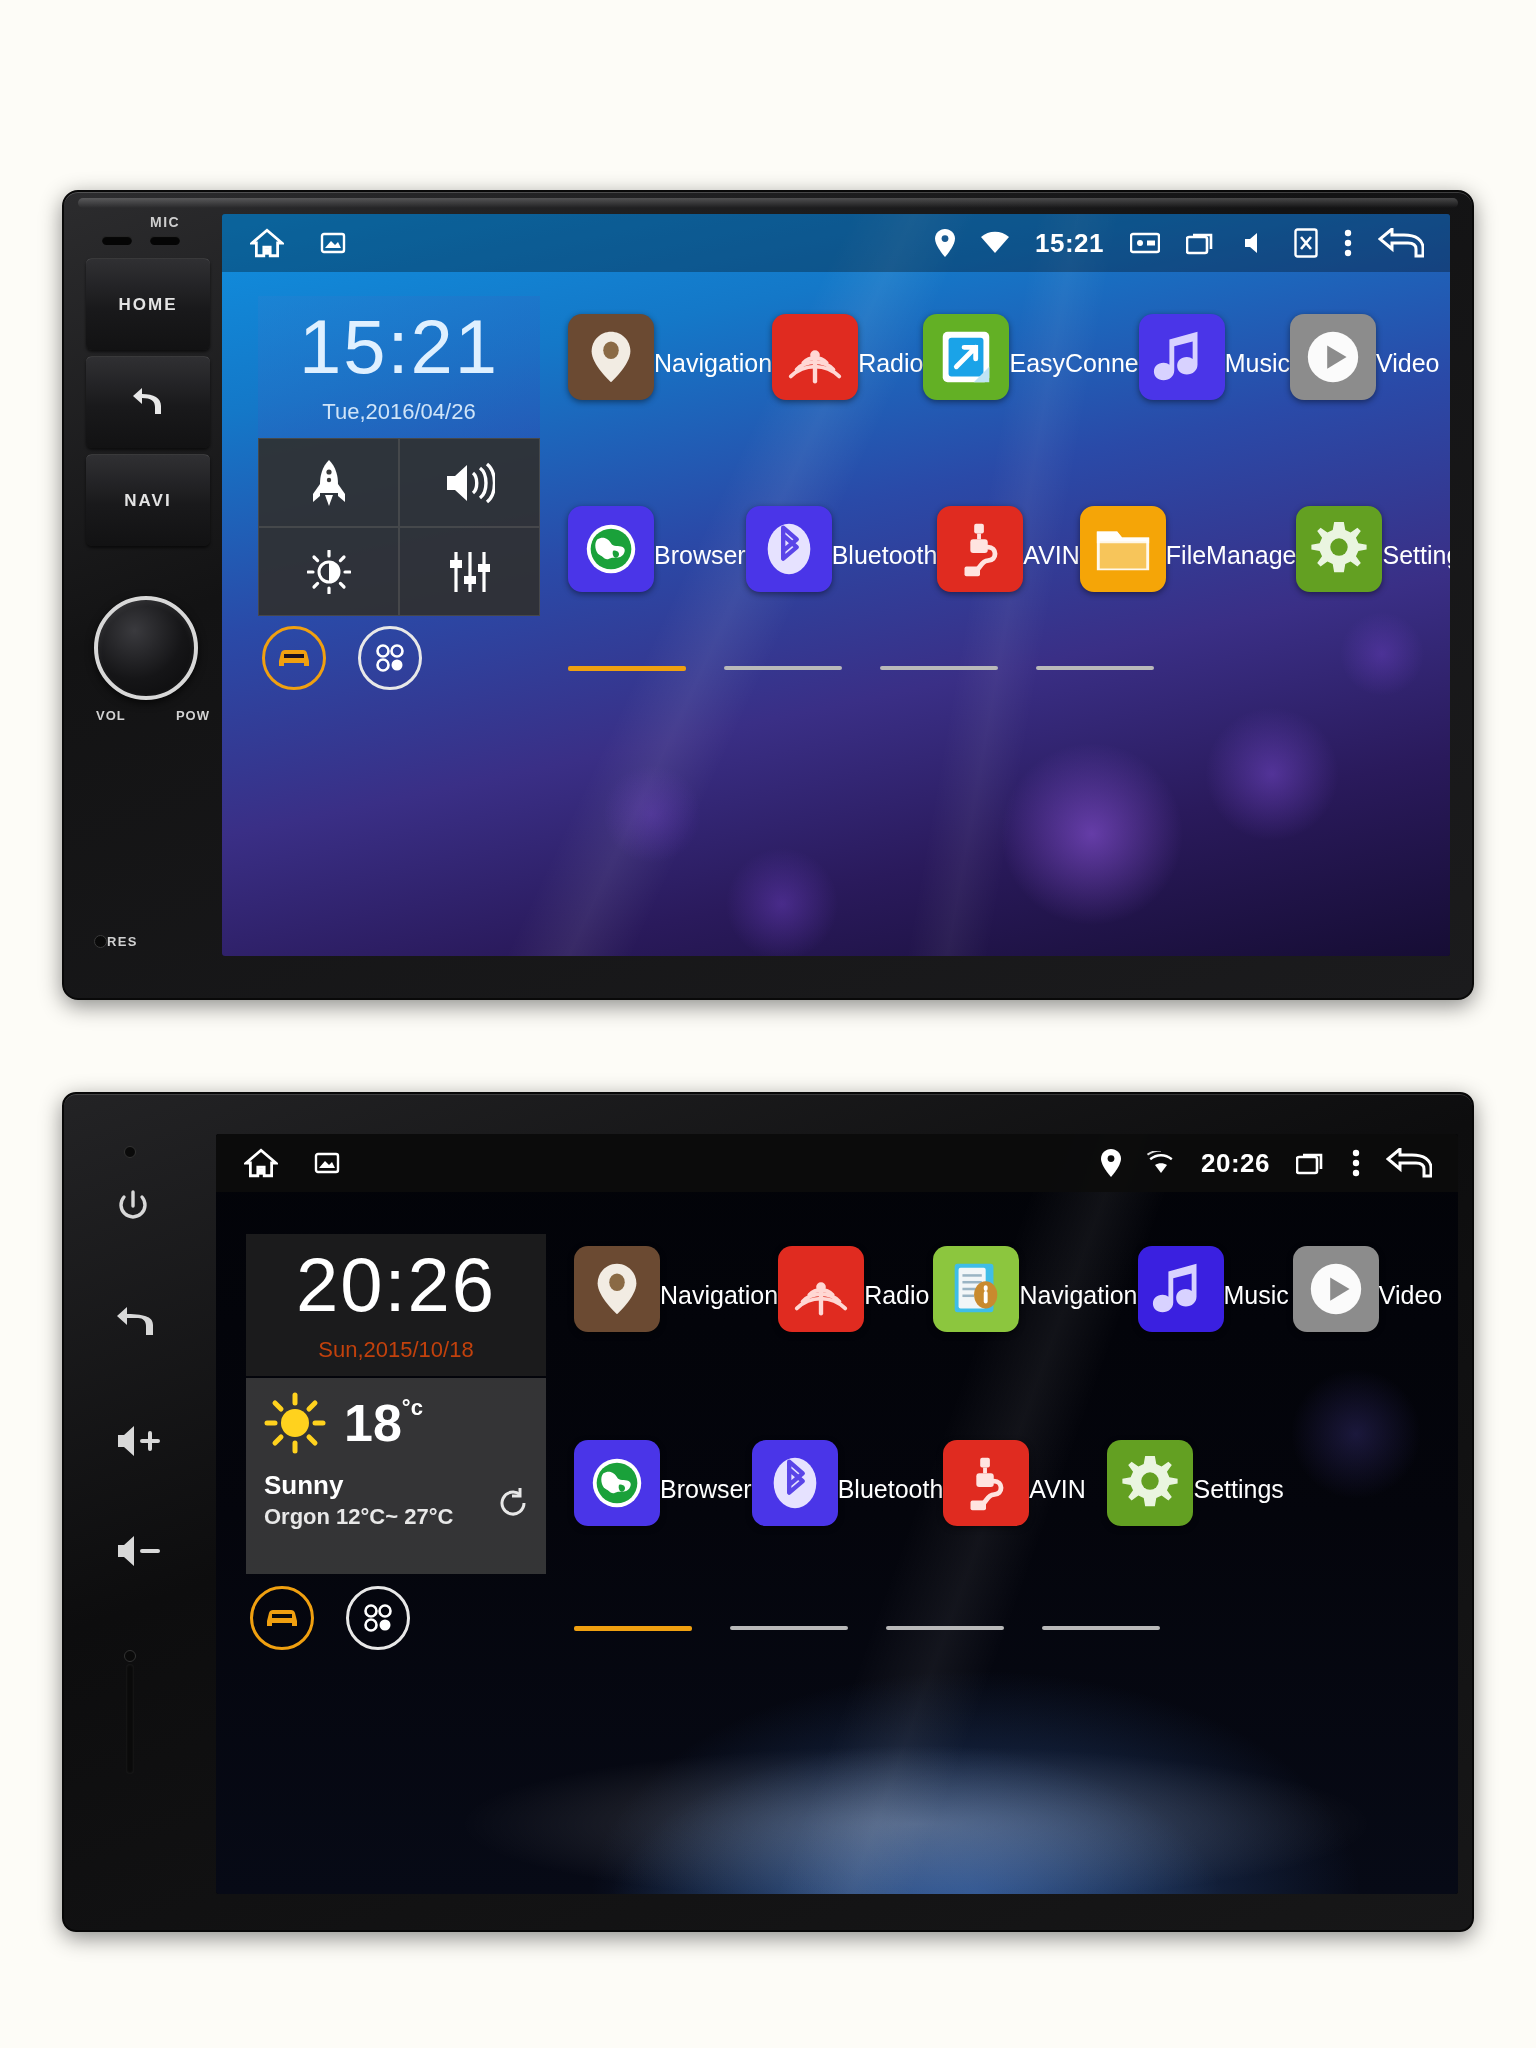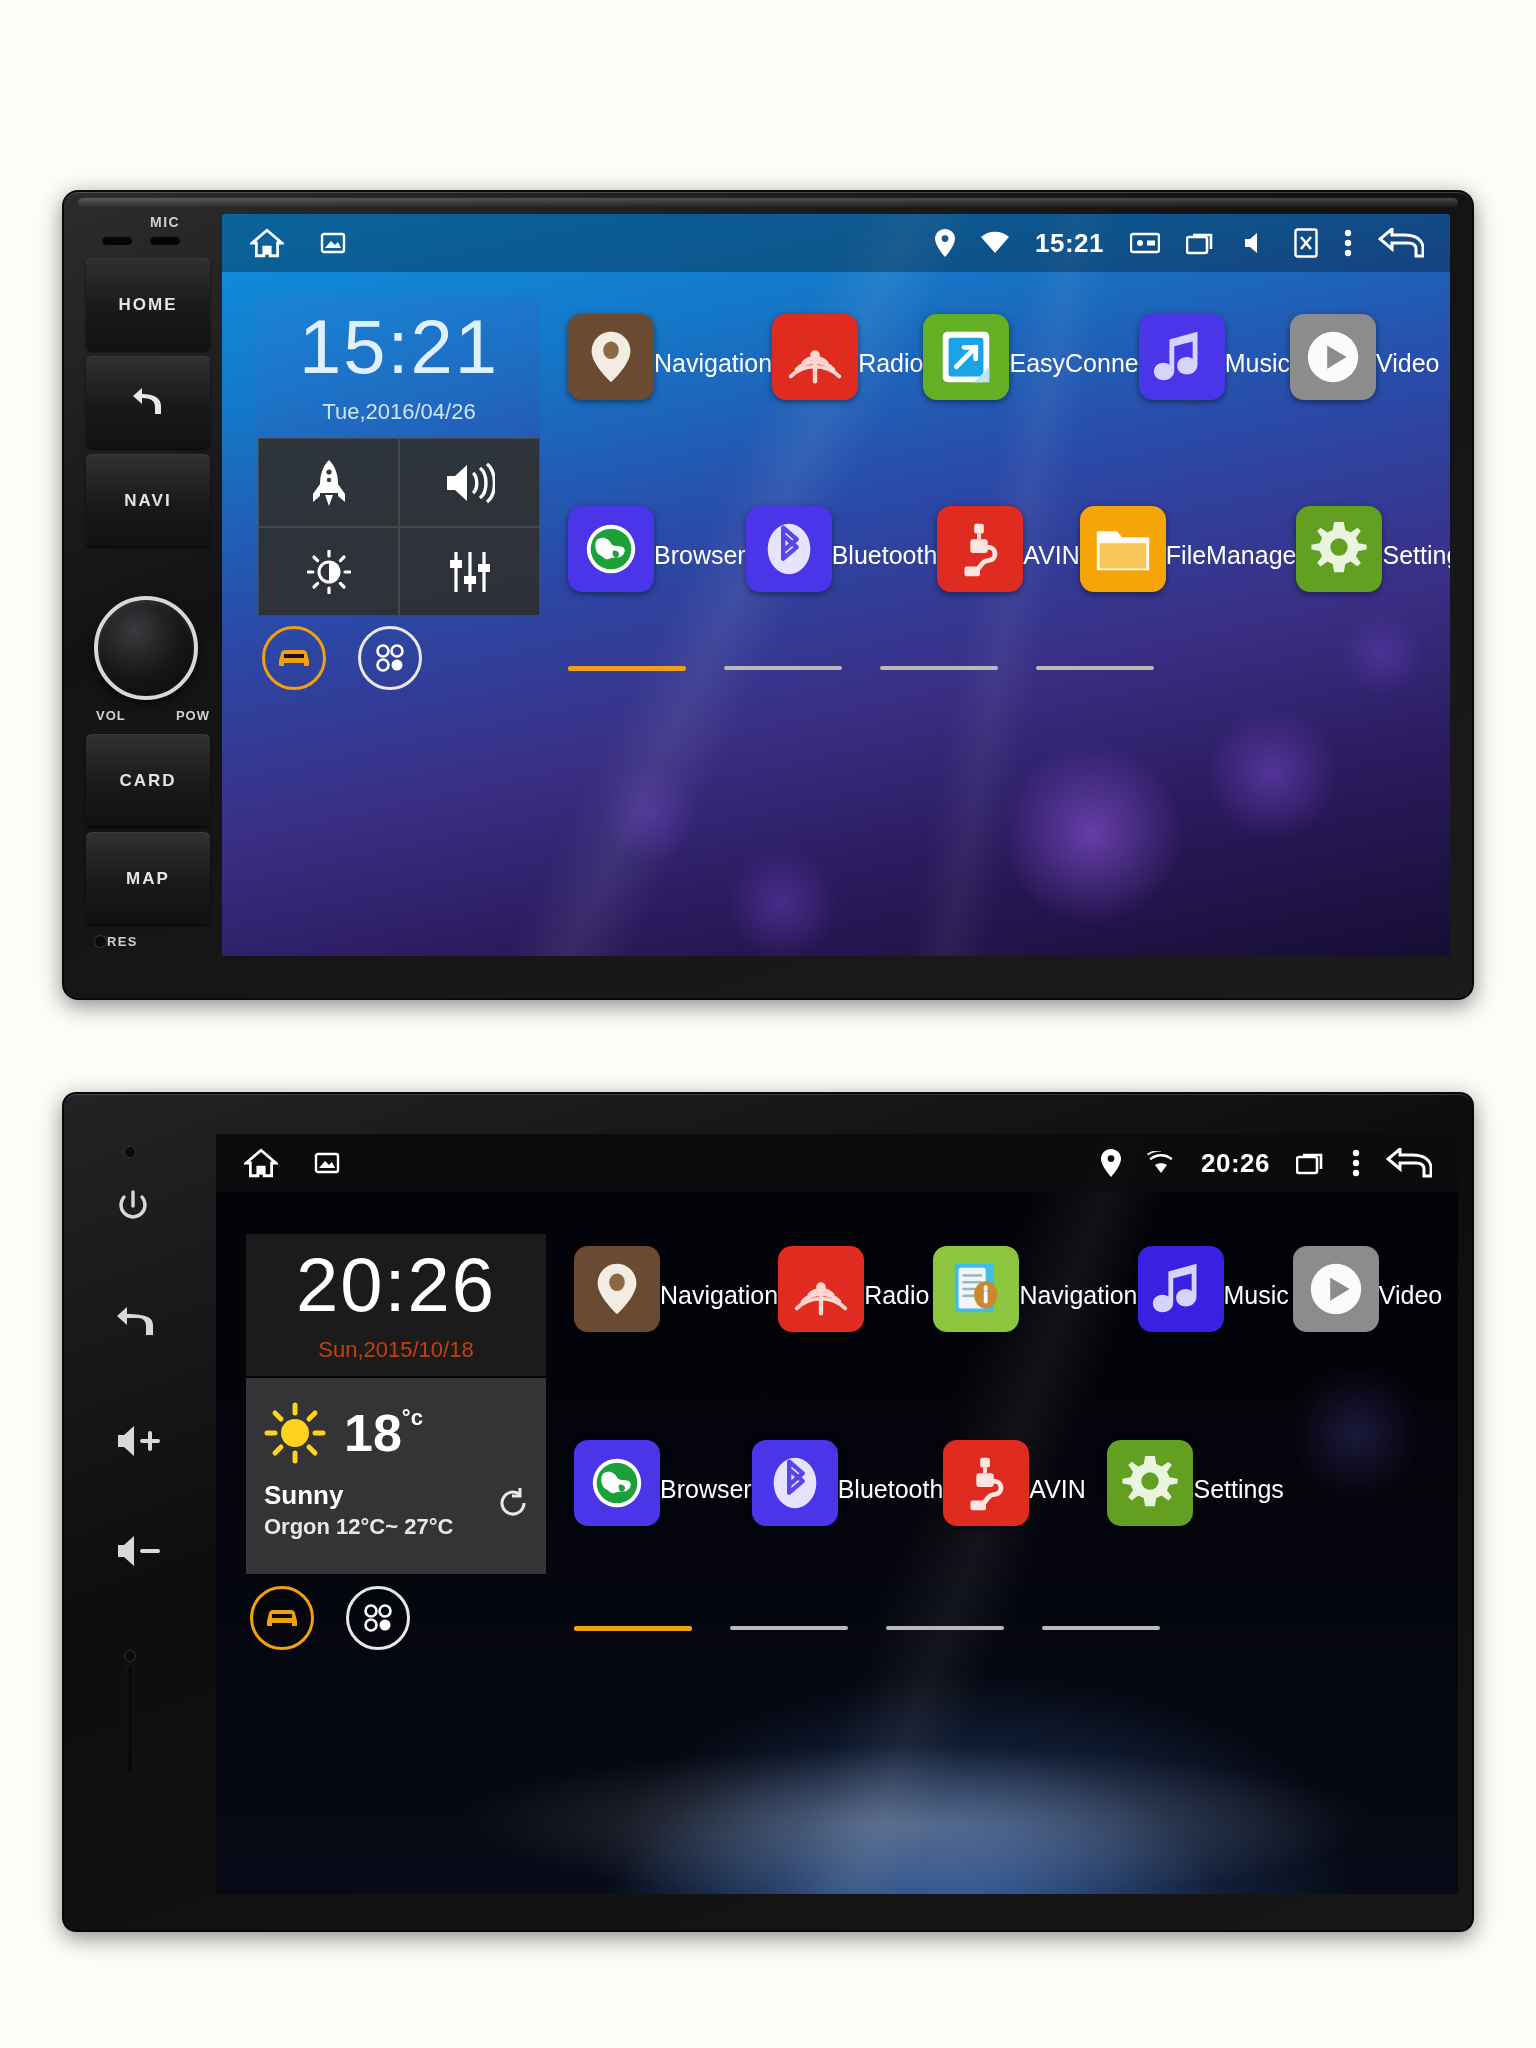--- a/index.html
+++ b/index.html
@@ -128,21 +128,21 @@
   .w-date { font-size:22px; margin-top:14px; }
 
   .tiles { display:grid; grid-template-columns:1fr 1fr; grid-template-rows:1fr 1fr;
            background:rgba(0,0,0,.0); }
   .tile { display:flex; align-items:center; justify-content:center;
           background:rgba(48,48,48,.92); border:1px solid rgba(90,90,90,.55); }
   .tile svg { fill:#fff; }
 
   
   .w-weather { background: rgba(64,64,64,.82); padding:14px 18px; position:relative; }
-  .ww-top { display:flex; align-items:center; gap:18px; margin-top:10px; }
+  .ww-top { display:flex; align-items:center; gap:18px; }
   .ww-temp { color:#fff; font-size:52px; font-weight:bold; line-height:1; }
   .ww-unit { font-size:22px; font-weight:bold; vertical-align:top; }
   .ww-cond { color:#fff; font-size:26px; font-weight:bold; margin-top:16px; }
   .ww-range { color:#e8e8e8; font-size:22px; font-weight:bold; margin-top:3px; }
   .ww-refresh { position:absolute; right:18px; bottom:52px; }
   .ww-refresh svg { fill:none; stroke:#e8e8e8; stroke-width:3; }
 
   
   .appgrid { position:absolute; display:grid; grid-template-columns:repeat(5,1fr); }
   .app { display:flex; flex-direction:row; align-items:center; }
@@ -186,24 +186,20 @@
     </div>
 
     <div class="knob-wrap">
       <div class="knob"></div>
       <div class="knob-labels">
         <span>VOL</span>
         <span>POW</span>
       </div>
     </div>
 
-    <div class="btncol2">
-      <div class="hwbtn">CARD</div>
-      <div class="hwbtn">MAP</div>
-    </div>
 
     <div class="res-row">
       <div class="res-dot"></div>
       <div class="res-label">RES</div>
     </div>
 
     <div class="screen1">
       <div class="wall1"></div>
 
       <div class="statusbar sb1">

